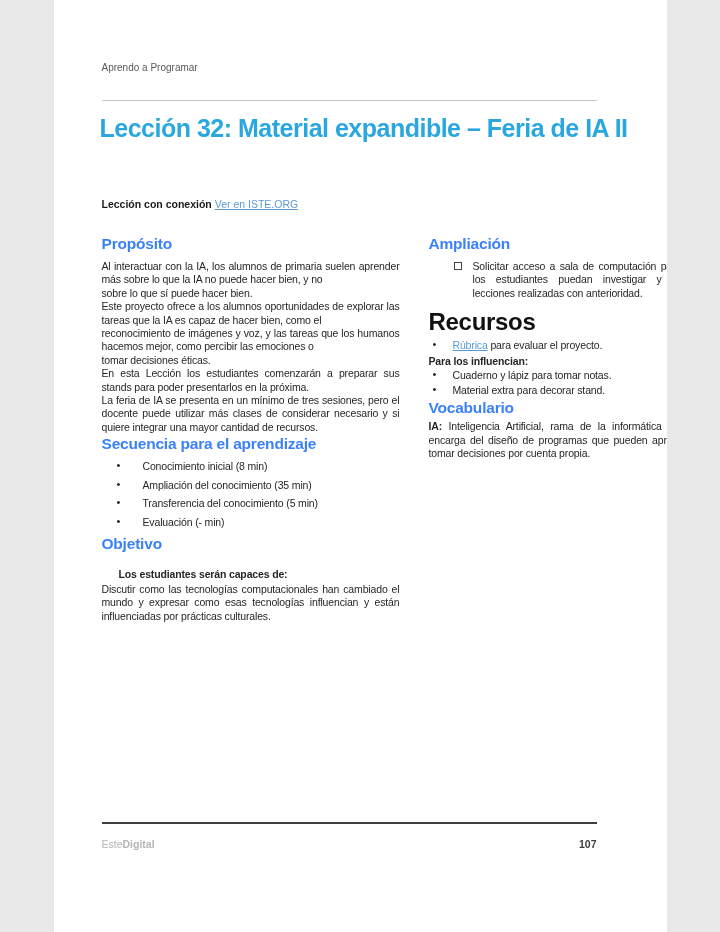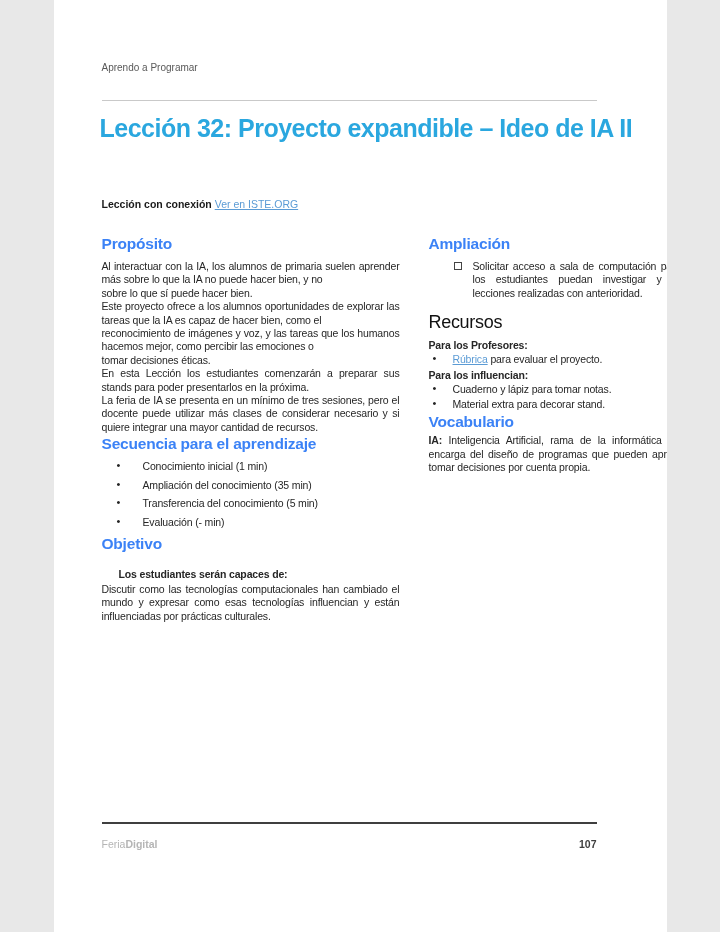--- a/index.html
+++ b/index.html
@@ -35,21 +35,21 @@
   .link{color:#5b9bd5;text-decoration:underline;cursor:pointer;}
   
   .col{position:absolute;top:234px;}
   .col-left{left:48px;width:298px;}
   .col-right{left:375px;width:274px;}
   h2.sec{
     font-size:15.5px;font-weight:bold;color:#3b82f6;
     margin:0 0 6px 0;line-height:20px;letter-spacing:-0.2px;
   }
   h1.sec-big{
-    font-size:18px;font-weight:normal;color:#111;
+    font-size:24px;font-weight:bold;color:#111;
     margin:6px 0 4px 0;line-height:26px;letter-spacing:-0.3px;
   }
   .body-text{
     font-size:10.5px;line-height:13.4px;letter-spacing:-0.15px;
     text-align:justify;white-space:pre-line;margin:0;
   }
   .lead{font-size:10.5px;font-weight:bold;margin:14px 0 3px 0;letter-spacing:-0.15px;padding-left:17px;}
   .group-label{font-size:10.5px;font-weight:bold;margin:2px 0 1px 0;letter-spacing:-0.15px;}
   
   ul.dot-list{list-style:none;margin:2px 0 0 0;padding:0;}
@@ -89,71 +89,70 @@
   }
 </style>
 </head>
 <body>
 
 <div class="page">
 
   <div class="doc-header-label">Aprendo a Programar</div>
   <div class="doc-header-rule"></div>
 
-  <div class="doc-title">Lección 32: Proyecto expandible – Ideo de IA II</div>
+  <div class="doc-title">Lección 32: Material expandible – Feria de IA II</div>
 
   <div class="doc-subtitle">
     <span class="bold">Lección con conexión </span><a class="link">Ver en ISTE.ORG</a>
   </div>
 
   <div class="col col-left">
 
     <h2 class="sec">Propósito</h2>
     <p class="body-text">Al interactuar con la IA, los alumnos de primaria suelen aprender más sobre lo que la IA no puede hacer bien, y no
 sobre lo que sí puede hacer bien.
 Este proyecto ofrece a los alumnos oportunidades de explorar las tareas que la IA es capaz de hacer bien, como el
 reconocimiento de imágenes y voz, y las tareas que los humanos hacemos mejor, como percibir las emociones o
 tomar decisiones éticas.
 En esta Lección los estudiantes comenzarán a preparar sus stands para poder presentarlos en la próxima.
 La feria de IA se presenta en un mínimo de tres sesiones, pero el docente puede utilizar más clases de considerar necesario y si quiere integrar una mayor cantidad de recursos.</p>
 
     <h2 class="sec mt14">Secuencia para el aprendizaje</h2>
     <ul class="dot-list">
-      <li><span class="marker">•</span><span>Conocimiento inicial (1 min)</span></li>
+      <li><span class="marker">•</span><span>Conocimiento inicial (8 min)</span></li>
       <li><span class="marker">•</span><span>Ampliación del conocimiento (35 min)</span></li>
       <li><span class="marker">•</span><span>Transferencia del conocimiento (5 min)</span></li>
       <li><span class="marker">•</span><span>Evaluación (- min)</span></li>
     </ul>
 
     <h2 class="sec mt10">Objetivo</h2>
     <p class="lead">Los estudiantes serán capaces de:</p>
     <p class="body-text">Discutir como las tecnologías computacionales han cambiado el mundo y expresar como esas tecnologías influencian y están influenciadas por prácticas culturales.</p>
   </div>
 
   <div class="col col-right">
 
     <h2 class="sec">Ampliación</h2>
     <ul class="box-list">
       <li><span class="marker"></span><span>Solicitar acceso a sala de computación para que los estudiantes puedan investigar y revisar lecciones realizadas con anterioridad.</span></li>
     </ul>
 
     <h1 class="sec-big">Recursos</h1>
 
-    <p class="group-label">Para los Profesores:</p>
     <ul class="dot-list tight">
       <li><span class="marker">•</span><a class="link">Rúbrica</a><span> para evaluar el proyecto.</span></li>
     </ul>
 
     <p class="group-label">Para los influencian:</p>
     <ul class="dot-list tight">
       <li><span class="marker">•</span><span>Cuaderno y lápiz para tomar notas.</span></li>
       <li><span class="marker">•</span><span>Material extra para decorar stand.</span></li>
     </ul>
 
     <h2 class="sec mt10" style="margin-bottom:2px;">Vocabulario</h2>
     <p class="body-text"><span style="font-weight:bold">IA:</span><span> Inteligencia Artificial, rama de la informática que se encarga del diseño de programas que pueden aprender y tomar decisiones por cuenta propia.</span></p>
   </div>
 
   <div class="doc-footer-rule"></div>
-  <div class="doc-footer-brand"><span>Feria</span><span class="b">Digital</span></div>
+  <div class="doc-footer-brand"><span>Este</span><span class="b">Digital</span></div>
   <div class="doc-footer-page">107</div>
 
 </div>
 
 </body></html>

